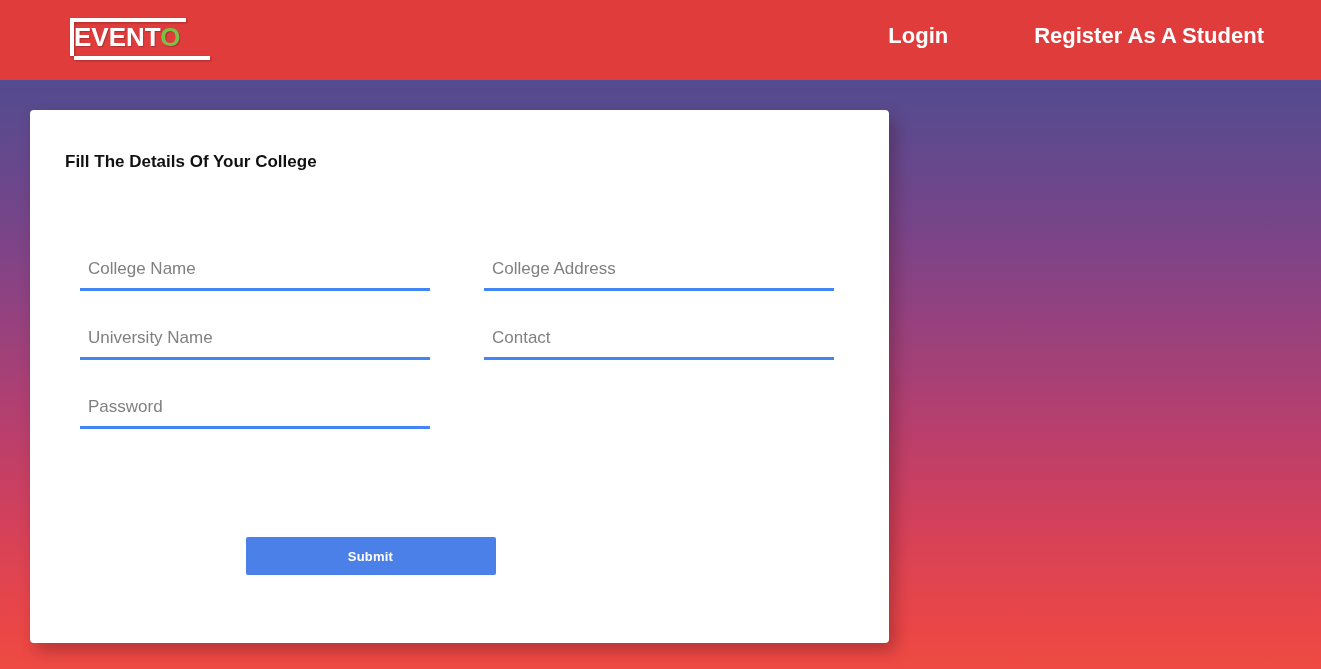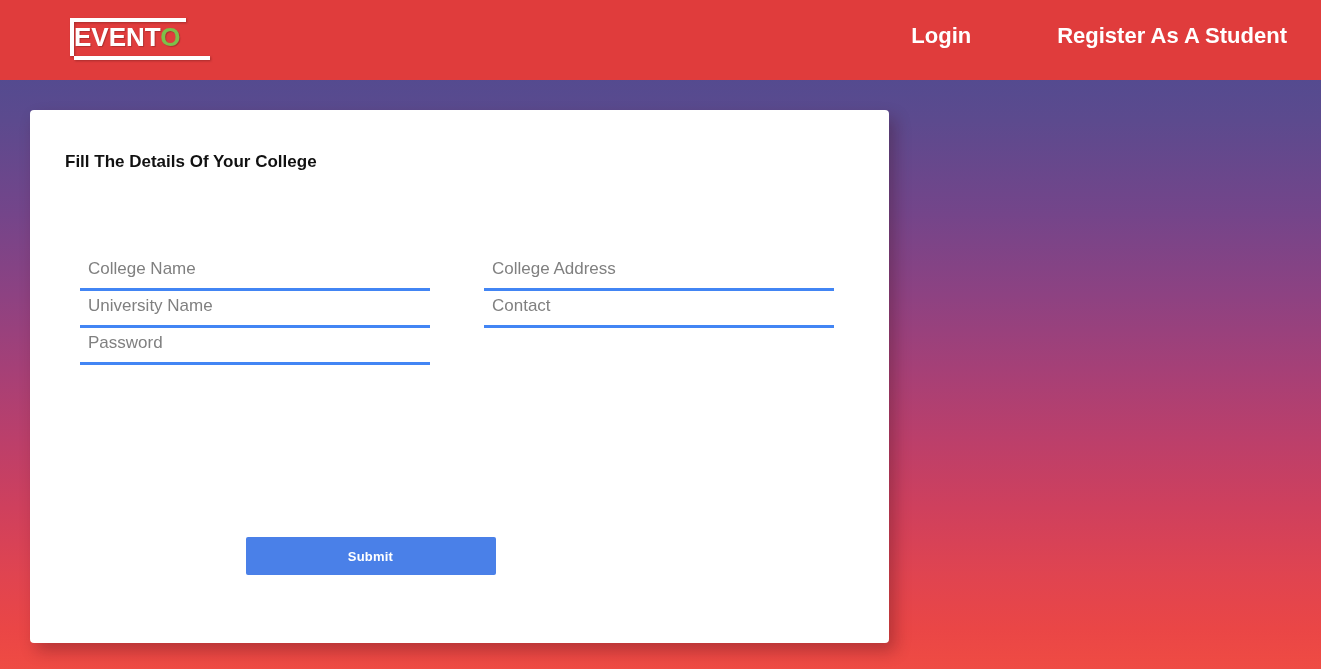--- a/index.html
+++ b/index.html
@@ -110,21 +110,21 @@
     color: #ffffff;
     font-size: 22px;
     font-weight: bold;
     text-decoration: none;
     white-space: nowrap;
     cursor: pointer;
     line-height: 26px;
   }
 
   .nav-link.login { margin-right: 86px; }
-  .nav-link.register { margin-right: 34px; }
+  .nav-link.register { margin-right: 57px; }
 
   
   .card {
     position: absolute;
     left: 30px;
     top: 110px;
     width: 859px;
     height: 533px;
     background: #ffffff;
     border-radius: 4px;
@@ -146,20 +146,21 @@
   .form-grid {
     position: absolute;
     left: 50px;
     top: 144px;
     width: 805px;
   }
 
   .field-row {
     display: flex;
     gap: 54px;
+    margin-bottom: 32px;
   }
 
   .field {
     width: 350px;
     position: relative;
   }
 
   .field input {
     width: 350px;
     height: 37px;

